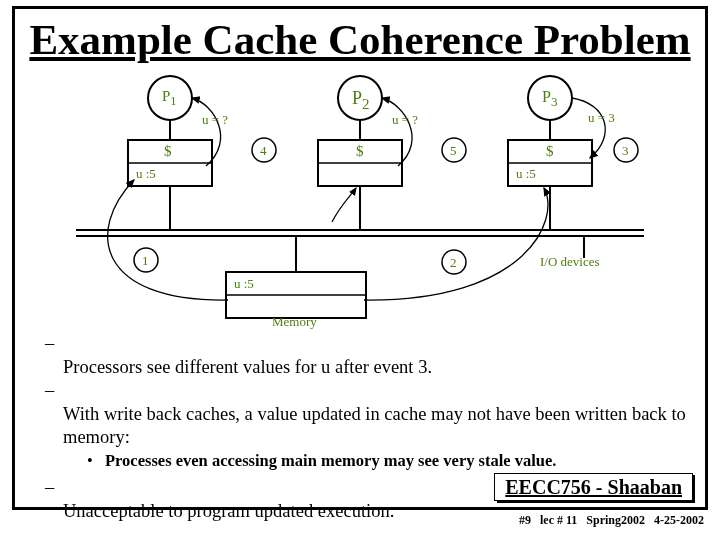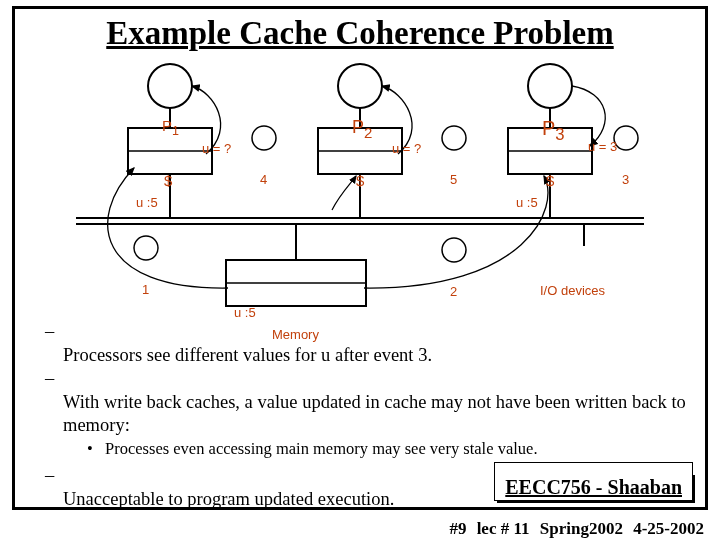--- a/index.html
+++ b/index.html
@@ -10,74 +10,74 @@
     font-family: "Times New Roman", Times, serif;
     position: relative;
   }
   .slide {
     position: absolute;
     top: 6px; left: 12px; right: 12px; bottom: 30px;
     border: 3px solid #000;
     padding: 0;
   }
   .title {
-    font-size: 33px;
+    font-size: 43px;
     font-weight: bold;
     text-align: center;
     padding: 6px 8px 2px 8px;
     text-decoration: underline;
   }
   .diagram-wrap {
     position: relative;
     margin: 4px auto 2px auto;
     width: 608px;
     height: 258px;
   }
   .diagram-wrap svg { position: absolute; top: 0; left: 0; }
-  .dn { position: absolute; font-size: 13px; font-family: Liberation Sans, sans-serif; color: #c2410c; margin-top: 41px; }
+  .dn { position: absolute; font-size: 13px; font-family: Liberation Serif, serif; color: #4d7c0f; }
 
   .bullets {
     padding: 2px 18px 4px 30px;
     font-size: 18.5px;
     line-height: 1.25;
   }
   .row { display: flex; }
   .row .dash { width: 18px; flex: none; }
   .row .txt { flex: 1; margin-top: 24px; }
   .subrow { display: flex; padding-left: 42px; font-size: 16.5px; margin-top: 2px;}
   .subrow .dot { width: 18px; flex: none; }
-  .subrow .txt { flex: 1; font-weight: normal; }
+  .subrow .txt { flex: 1; font-weight: bold; }
 
   .footer-course {
     position: absolute;
     right: 12px;
     bottom: 6px;
     border: 1px solid #000;
     background: #fff;
-    padding: 12px 10px 0px 10px;
+    padding: 1px 10px 0px 10px;
     font-size: 20px;
     font-weight: bold;
     line-height: 1.25;
   }
   .footer-course .ul { text-decoration: underline; }
   .footer-shadow {
     position: absolute;
     right: 10px;
     bottom: 4px;
     width: 198px;
     height: 28px;
     background: #000;
     z-index: -1;
   }
 
   .footer-line {
     position: absolute;
     right: 16px;
-    bottom: 1px;
-    font-size: 17px;
+    bottom: 12px;
+    font-size: 12px;
     font-weight: bold;
     font-family: "Times New Roman", Times, serif;
   }
   .footer-line span { margin-left: 6px; }
 </style>
 </head>
 <body>
 
 <div class="slide">
 
@@ -138,21 +138,21 @@
 
       <path d="M276,152 C284,136 296,124 300,118" fill="none" stroke="#000" stroke-width="1.2" marker-end="url(#ah)"></path>
     </svg>
 
     <div class="dn" style="left:106px; top:18px; font-size:15px;">
       <span>P</span><sub>1</sub>
     </div>
     <div class="dn" style="left:296px; top:18px; font-size:18px;">
       <span>P</span><sub>2</sub>
     </div>
-    <div class="dn" style="left:486px; top:18px; font-size:20px;">
+    <div class="dn" style="left:486px; top:18px; font-size:16px;">
       <span>P</span><sub>3</sub>
     </div>
 
     <div class="dn" style="left:146px; top:42px;">u = ?</div>
     <div class="dn" style="left:336px; top:42px;">u = ?</div>
     <div class="dn" style="left:532px; top:40px;">u = 3</div>
 
     <div class="dn" style="left:108px; top:73px; font-size:15px;">$</div>
     <div class="dn" style="left:300px; top:73px; font-size:15px;">$</div>
     <div class="dn" style="left:490px; top:73px; font-size:15px;">$</div>
@@ -160,21 +160,21 @@
     <div class="dn" style="left:80px; top:96px;">u :5</div>
     <div class="dn" style="left:460px; top:96px;">u :5</div>
 
     <div class="dn" style="left:204px; top:73px;">4</div>
     <div class="dn" style="left:394px; top:73px;">5</div>
     <div class="dn" style="left:566px; top:73px;">3</div>
     <div class="dn" style="left:86px;  top:183px;">1</div>
     <div class="dn" style="left:394px; top:185px;">2</div>
 
     <div class="dn" style="left:178px; top:206px;">u :5</div>
-    <div class="dn" style="left:216px; top:228px;">Memory</div>
+    <div class="dn" style="left:216px; top:244px;">Memory</div>
     <div class="dn" style="left:484px; top:184px;">I/O devices</div>
   </div>
 
   <div class="bullets">
     <div class="row">
       <div class="dash">–</div>
       <div class="txt">Processors see different values for  u   after event 3.</div>
     </div>
     <div class="row">
       <div class="dash">–</div>

